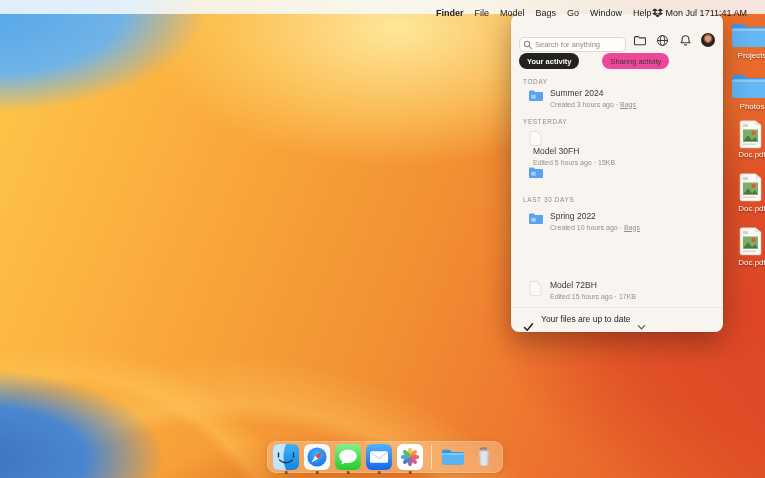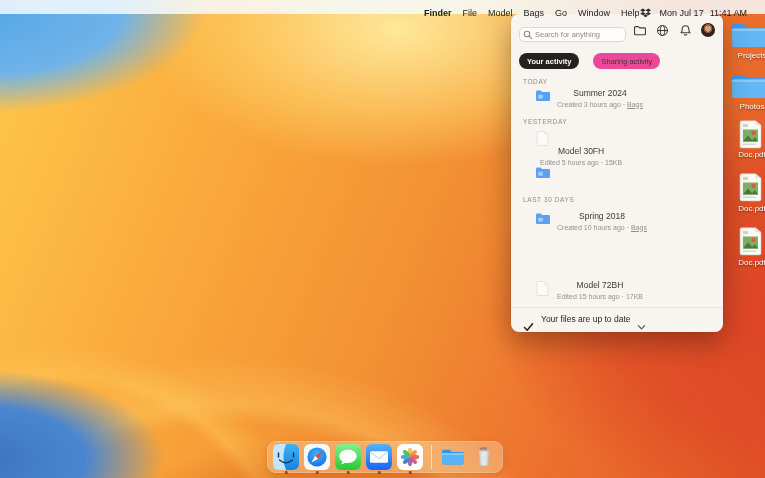--- a/index.html
+++ b/index.html
@@ -20,48 +20,48 @@
   }
 
   
   .menubar { position:absolute; top:0; left:0; right:0; height:14px;
     background:rgba(247,250,253,0.85); backdrop-filter:blur(8px);
     display:flex; align-items:center; justify-content:flex-end;
     font-size:9px; color:#1b1b1b; padding:12px 18px 0 25px; z-index:30; }
   .menubar .menus { display:flex; gap:11px; align-items:center; }
   .menubar .menu { cursor:default; }
   .menubar .menu.app { font-weight:700; }
-  .menubar .status { display:flex; align-items:center; gap:9px; }
+  .menubar .status { display:flex; align-items:center; gap:3px; }
   .menubar .status .clockdate { margin-right:-3px; }
 
   
   .panel { position:absolute; left:511px; top:14px; width:212px; height:318px;
     background:#f8f5f0; border-radius:8px; z-index:25;
     box-shadow:0 10px 28px rgba(0,0,0,0.32), 0 0 0 0.5px rgba(0,0,0,0.08); }
-  .search-row { position:absolute; top:8px; left:8px; right:8px; height:16px;
+  .search-row { position:absolute; top:18px; left:8px; right:8px; height:16px;
     display:flex; align-items:center; }
   .search-box { position:relative; width:107px; height:15px; }
   .search-box input { width:100%; height:100%; border:1px solid #ddd9d0; border-radius:5px;
     background:#fffefd; font-size:7.5px; color:#3a3933; padding:0 4px 0 15px; outline:none;
     font-family:"Liberation Sans", sans-serif; }
   .search-box input::placeholder { color:#8d8a82; }
   .search-box .mag { position:absolute; left:4px; top:3px; }
   .hicons { display:flex; align-items:center; gap:9px; margin-left:auto; }
   .hicon { width:14px; height:14px; display:flex; align-items:center; justify-content:center; cursor:pointer; }
   .avatar { width:14px; height:14px; border-radius:50%; cursor:pointer;
     background:radial-gradient(circle at 50% 40%, #d9a077 0 27%, #8c5a3c 29% 40%, #33211a 42% 100%); }
 
-  .tabs { position:absolute; top:39px; left:8px; display:flex; gap:14px; }
+  .tabs { position:absolute; top:39px; left:8px; display:flex; gap:23px; }
   .pill { border-radius:9px; font-size:7.5px; padding:3.5px 8px; cursor:pointer; white-space:nowrap; }
   .pill.active { background:#23221e; color:#ffffff; font-weight:700; }
   .pill.inactive { background:#ec4899; color:#3c3b35; }
 
   .sec-h { position:absolute; left:12px; font-size:6.5px; letter-spacing:0.6px;
     color:#8f8c85; font-weight:400; }
-  .item { position:absolute; left:23px; right:10px; display:flex; align-items:flex-start; cursor:pointer;text-align:center; }
+  .item { position:absolute; left:16px; right:10px; display:flex; align-items:flex-start; cursor:pointer; }
   .item .ico { width:17px; display:flex; justify-content:center; margin-top:1px; }
   .item .txt { margin-left:6px; }
   .item .title { font-size:8.5px; color:#3a3933; }
   .item .meta { font-size:7px; color:#93908a; margin-top:2.5px; }
   .item .meta a { color:#93908a; text-decoration:underline; cursor:pointer; }
 
   .pdivider { position:absolute; top:293px; left:0; right:0; height:1px; background:#e9e5dc; }
   .pfooter { position:absolute; top:300px; left:12px; right:10px; display:flex; align-items:center; cursor:pointer; }
   .pfooter .flabel { font-size:8.5px; color:#26251f; margin:0 7px 16px 7px; }
 
@@ -251,21 +251,21 @@
   <div class="sec-h" style="top:182px;">LAST 30 DAYS</div>
 
   <div class="item" style="top:197px;">
     <span class="ico">
       <svg width="16" height="13" viewBox="0 0 16 13">
         <path d="M1 2.8 Q1 1.6 2.2 1.6 h3.6 l1.3 1.3 h6.7 Q15 2.9 15 4.1 v6.7 Q15 12 13.8 12 H2.2 Q1 12 1 10.8 Z" fill="#5aa2f1"></path>
         <rect x="3.2" y="5.8" width="4.6" height="4" rx="1" fill="#a9cdf8"></rect>
       </svg>
     </span>
     <div class="txt">
-      <div class="title">Spring 2018</div>
+      <div class="title">Spring 2022</div>
       <div class="meta"><span>Created 10 hours ago · </span><a>Bags</a></div>
     </div>
   </div>
 
 
   <div class="item" style="top:266px;">
     <span class="ico">
       <svg width="13" height="15" viewBox="0 0 13 15">
         <path d="M1 1.5 Q1 .5 2 .5 h6.5 L12 3.8 v9.7 q0 1-1 1 H2 Q1 14.5 1 13.5 Z" fill="#fcfbf8" stroke="#dbd8d0" stroke-width="0.7"></path>
         <path d="M8.5 .5 v3.3 H12 Z" fill="#ece9e2"></path>

